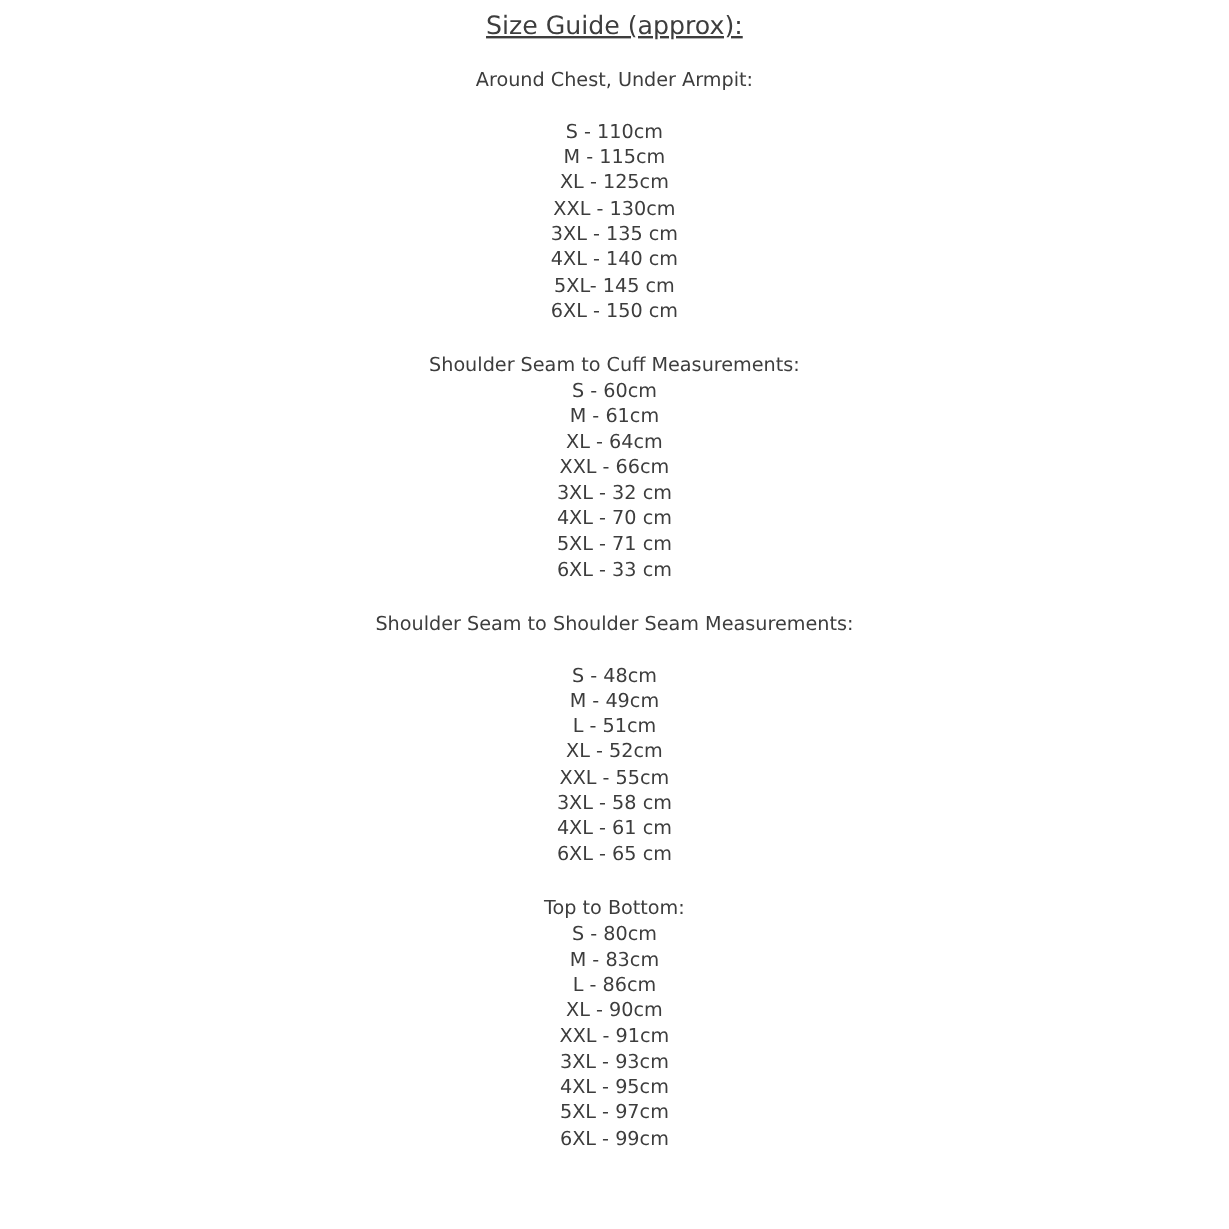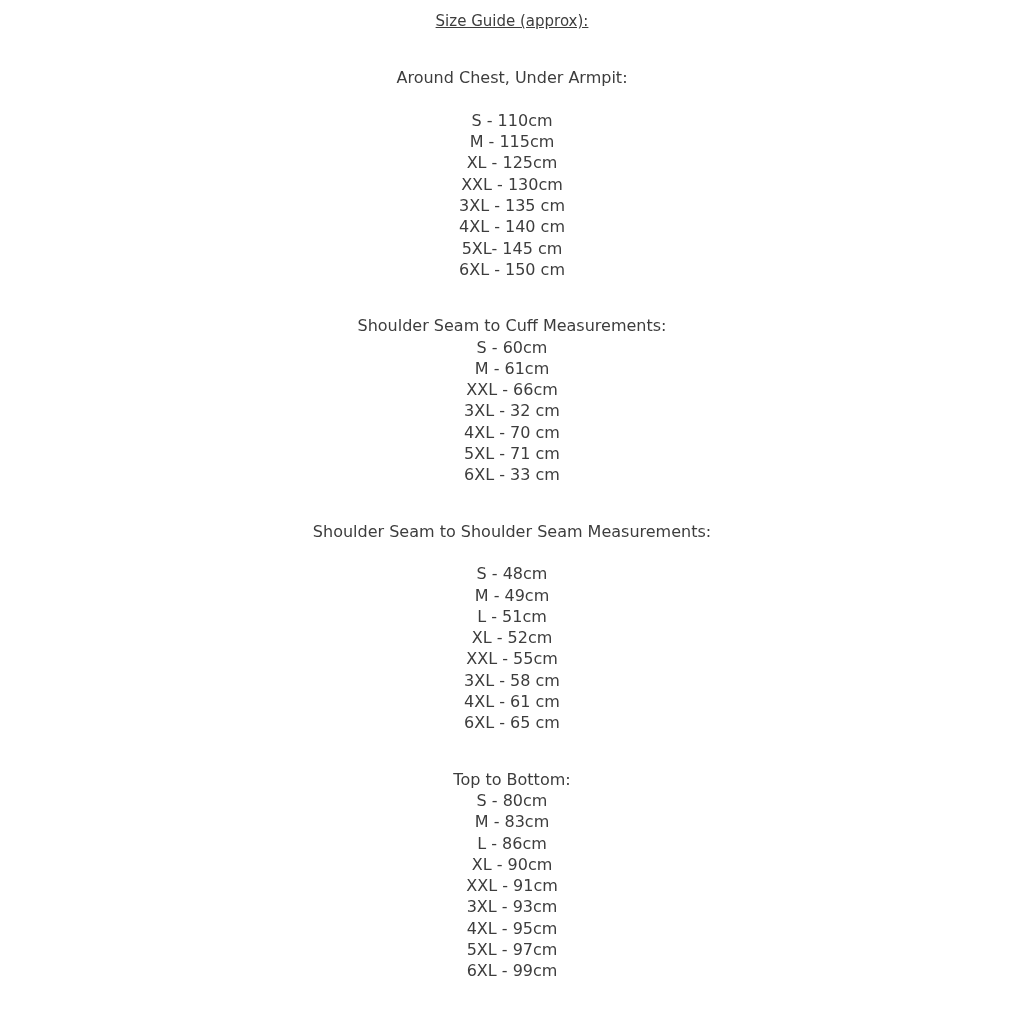--- a/index.html
+++ b/index.html
@@ -14,27 +14,27 @@
     padding-top: 11px;
     background: #ffffff;
     font-family: "DejaVu Sans", "Liberation Sans", sans-serif;
     color: #3d3d3d;
     text-align: center;
     font-size: 16px;
     line-height: 21.3px;
     overflow: hidden;
   }
   .doc-title {
-    font-size: 15px;
+    font-size: 21px;
     line-height: 21.3px;
     text-decoration: underline;
     margin-bottom: 7px; 
   }
   .section {
-    margin-top: 35px; 
+    margin-top: 24px; 
   }
   .section:first-of-type {
     margin-top: 0;
   }
   .section-heading {
     line-height: 21.3px;
   }
   .section-heading.gap-after {
     margin-bottom: 21.3px; 
   }
@@ -58,20 +58,21 @@
     <div class="size-row">3XL - 135 cm</div>
     <div class="size-row">4XL - 140 cm</div>
     <div class="size-row">5XL- 145 cm</div>
     <div class="size-row">6XL - 150 cm</div>
   </div>
 
   <div class="section">
     <div class="section-heading">Shoulder Seam to Cuff Measurements:</div>
     <div class="size-row">S - 60cm</div>
     <div class="size-row">M - 61cm</div>
+    <div class="size-row">XL - 64cm</div>
     <div class="size-row">XXL - 66cm</div>
     <div class="size-row">3XL - 32 cm</div>
     <div class="size-row">4XL - 70 cm</div>
     <div class="size-row">5XL - 71 cm</div>
     <div class="size-row">6XL - 33 cm</div>
   </div>
 
   <div class="section">
     <div class="section-heading gap-after">Shoulder Seam to Shoulder Seam Measurements:</div>
     <div class="size-row">S - 48cm</div>

